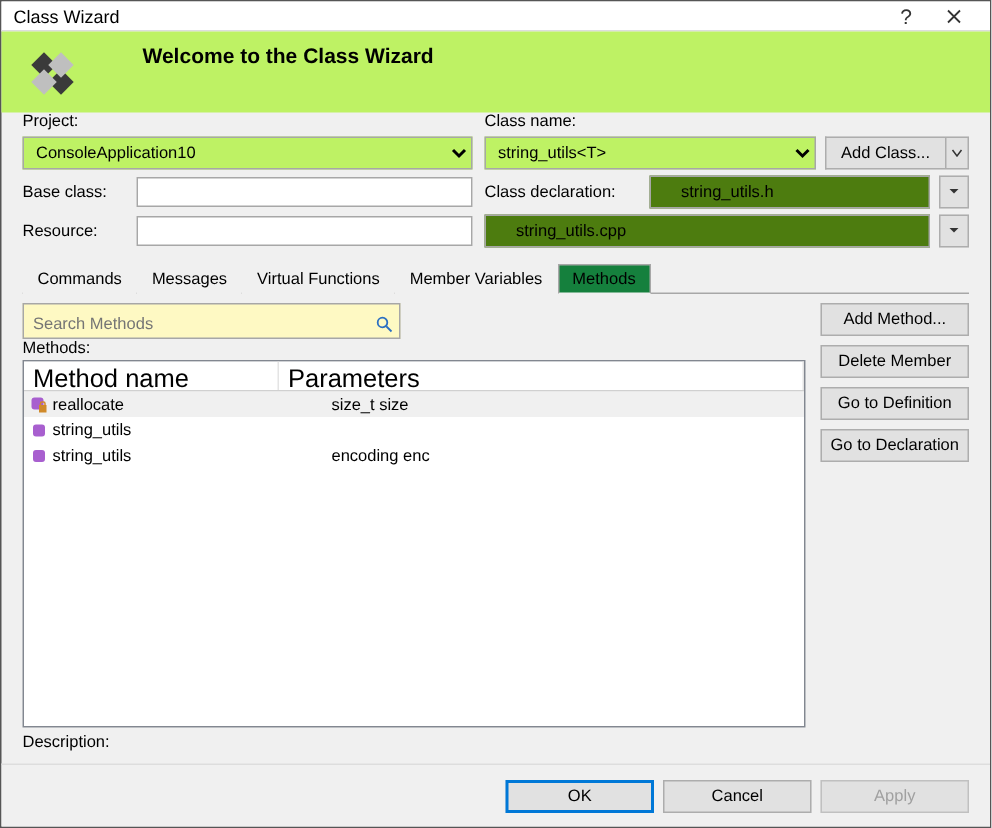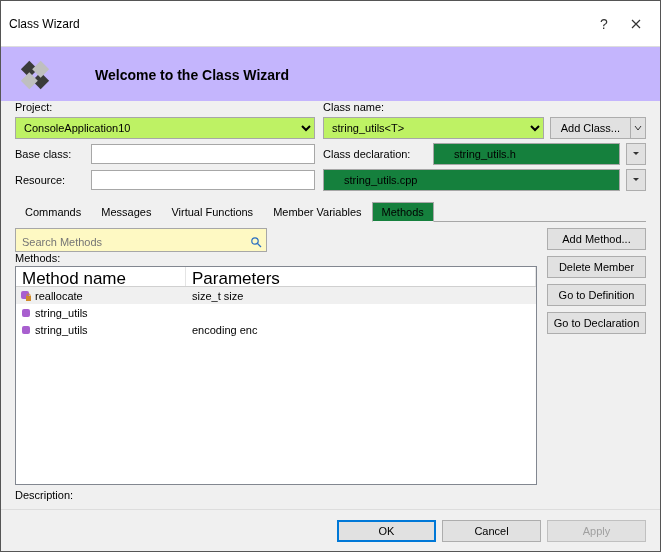--- a/index.html
+++ b/index.html
@@ -1,31 +1,31 @@
 <!DOCTYPE html>
 <html><head>
 <meta charset="utf-8">
 <style>
   * { box-sizing: border-box; }
   body { margin: 0; font-family: "Segoe UI", Tahoma, sans-serif; font-size: 12px; color: #000; background: #fff; }
   .window { width: 661px; height: 552px; border: 1px solid #555; display: flex; flex-direction: column; background: #f0f0f0; }
-  .titlebar { height: 46px; background: #fff; border-bottom: 1px solid #ddd; display: flex; align-items: center; padding: 0 8px; }
+  .titlebar { height: 20px; background: #fff; border-bottom: 1px solid #ddd; display: flex; align-items: center; padding: 0 8px; }
   .titlebar-text { flex: 1; font-size: 12px; }
   .titlebar-btn { width: 32px; height: 28px; display: flex; align-items: center; justify-content: center; font-size: 14px; color: #333; cursor: pointer; }
-  .header { display: flex; align-items: center; padding: 8px 14px 6px 14px; background: #c4b5fd; }
+  .header { display: flex; align-items: flex-start; padding: 8px 14px 6px 14px; background: #bef264; }
   .header-icon { width: 40px; height: 40px; margin-right: 40px; }
   .header-title { font-size: 14px; font-weight: bold; }
   .body { flex: 1; padding: 0 14px 8px 14px; display: flex; flex-direction: column; min-height: 0; }
   .row { display: flex; align-items: center; margin-bottom: 4px; gap: 8px; }
   .col-left { width: 300px; display: flex; align-items: center; gap: 6px; }
   .col-right { flex: 1; display: flex; align-items: center; gap: 6px; }
   .lbl { font-size: 11px; }
   .lbl-stack { font-size: 11px; width: 70px; }
   select, input[type=text] { height: 22px; font-size: 11px; border: 1px solid #a7a7a7; background: #bef264; padding: 1px 4px; }
-  input[readonly] { background: #15803d; padding-left: 20px; }
+  input[readonly] { background: #4d7c0f; padding-left: 20px; }
   .combo-wide { flex: 1; }
   .fieldbox { flex: 1; height: 20px; border: 1px solid #a7a7a7; background: #fff; }
   .minibtn { width: 20px; height: 22px; border: 1px solid #adadad; background: #e1e1e1; display: flex; align-items: center; justify-content: center; font-size: 9px; cursor: pointer; }
   .btn { height: 22px; padding: 0 10px; border: 1px solid #adadad; background: #e1e1e1; font-size: 11px; cursor: pointer; display: inline-flex; align-items: center; justify-content: center; }
   .btn-wide { width: 99px; }
   .btn.primary { border: 2px solid #0078d7; background: #e1e1e1; }
   .btn.disabled { color: #a0a0a0; border-color: #c0c0c0; }
   .splitbtn { display: flex; }
   .splitbtn .btn { border-right: none; }
   .splitbtn .drop { width: 16px; border: 1px solid #adadad; background: #e1e1e1; display: flex; align-items: center; justify-content: center; cursor: pointer; }
@@ -37,21 +37,21 @@
   .searchbox { width: 252px; height: 24px; border: 1px solid #a7a7a7; background: #fef9c3; display: flex; align-items: flex-end; padding: 0 4px; }
   .searchbox input { border: none; outline: none; flex: 1; font-size: 11px; color: #666; background: transparent; height: 18px; }
   .searchbox .mag { color: #2b6fc2; font-size: 12px; }
   .listlabel { font-size: 11px; margin-top: 0; }
   .listview { flex: 1; border: 1px solid #828790; background: #fff; margin-top: 2px; display: flex; flex-direction: column; min-height: 0; overflow: hidden; }
   .lv-head { display: flex; height: 20px; border-bottom: 1px solid #d0d0d0; background: #fff; font-size: 17px; }
   .lv-head div { padding: 2px 6px; border-right: 1px solid #e4e4e4; }
   .lv-col1 { width: 170px; }
   .lv-col2 { flex: 1; }
   .lv-body { flex: 1; overflow: auto; }
-  .lv-row { display: flex; height: 17px; font-size: 11px; align-items: center; }
+  .lv-row { display: flex; height: 17px; font-size: 11px; align-items: center; gap: 29px; }
   .lv-row.sel { background: #f0f0f0; }
   .lv-row .c1 { width: 170px; padding-left: 4px; display: flex; align-items: center; gap: 3px; }
   .lv-row .c2 { flex: 1; padding-left: 6px; }
   .rowicon { width: 12px; height: 12px; display: inline-block; }
   .sidebtns { width: 99px; display: flex; flex-direction: column; gap: 6px; }
   .sidebtn { height: 22px; border: 1px solid #adadad; background: #e1e1e1; font-size: 11px; cursor: pointer; display: flex; align-items: center; justify-content: center; padding: 0 4px; text-align: center; }
   .desc { font-size: 11px; margin-top: 4px; }
   .footer { height: 42px; border-top: 1px solid #ddd; display: flex; align-items: center; justify-content: flex-end; padding: 0 14px; gap: 6px; background: #f0f0f0; }
   .label-col { width: 104px; font-size: 11px; }
 </style>

